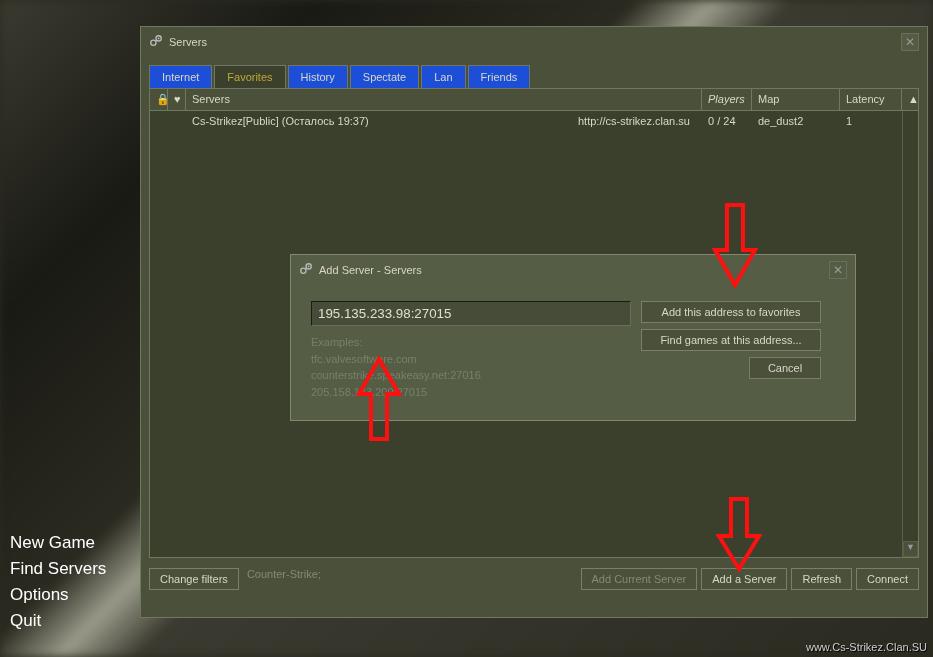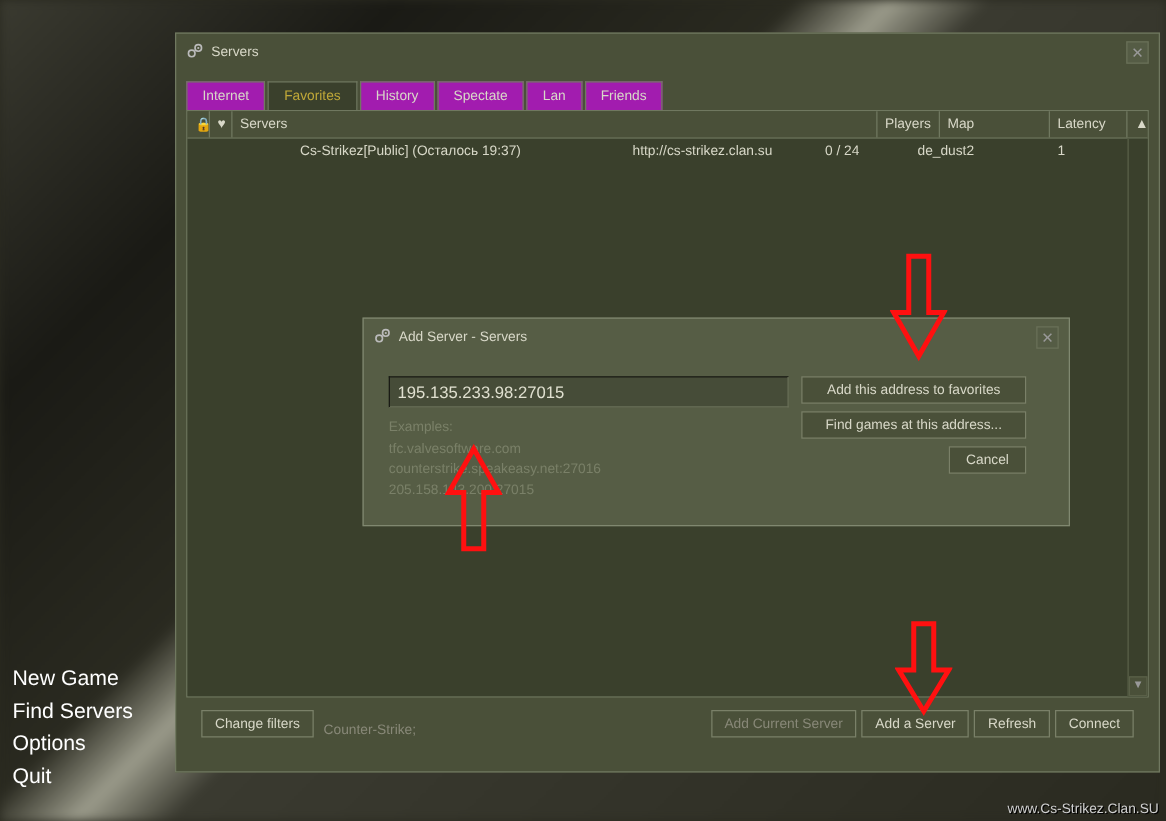--- a/index.html
+++ b/index.html
@@ -9,50 +9,50 @@
 .main-menu { position: absolute; left: 10px; bottom: 20px; color: #fff; font-size: 17px; }
 .main-menu div { margin-bottom: 6px; cursor: pointer; }
 
 .window { position: absolute; background: #4a5039; border: 1px solid #707860; }
 .win-servers { left: 140px; top: 26px; width: 788px; height: 592px; }
 .titlebar { display: flex; align-items: center; padding: 6px 8px; color: #d8d8c8; }
 .titlebar .steam-icon { margin-right: 6px; }
 .closebtn { margin-left: auto; border: 1px solid #6a7058; background: #555c45; width: 18px; height: 18px; display: flex; align-items: center; justify-content: center; font-family: Arial; font-size: 12px; color: #999; cursor: pointer; }
 
 .tabs { display: flex; margin: 8px 8px 0 8px; }
-.tab { border: 1px solid #707860; border-bottom: none; padding: 5px 12px; margin-right: 2px; background: #a21caf; color: #d8d8c8; cursor: pointer; }
+.tab { border: 1px solid #707860; border-bottom: none; padding: 5px 12px; margin-right: 2px; background: #1d4ed8; color: #d8d8c8; cursor: pointer; }
 .tab.active { background: #3a402c; color: #c0a838; text-align: center; }
 
 .server-panel { margin: 0 8px; border: 1px solid #707860; }
 .table-header { display: flex; background: #4a5039; border-bottom: 1px solid #707860; }
 .th { border-right: 1px solid #707860; padding: 4px 6px; color: #d8d8c8; font-size: 11px; }
 .th.lock { width: 18px; }
 .th.fav { width: 18px; }
 .th.servers { flex: 1; }
 .th.game { width: 130px; }
-.th.players { width: 50px; }
+.th.players { width: 50px; font-style: italic; }
 .th.map { width: 88px; }
 .th.latency { width: 62px; }
 .th.scroll { width: 16px; border-right: none; text-align: center; }
 .table-body { height: 446px; background: #3a402c; display: flex; }
 .rows-area { flex: 1; }
-.row { display: flex; padding: 3px 0; gap: 24px; }
+.row { display: flex; padding: 3px 0; }
 .td { padding: 1px 6px; color: #d8d8c8; font-size: 11px; }
 .td.lock { width: 18px; }
 .td.fav { width: 18px; }
 .td.servers { flex: 1; }
 .td.game { width: 130px; }
 .td.players { width: 50px; }
 .td.map { width: 88px; }
 .td.latency { width: 62px; }
 .scrollbar { width: 16px; background: #3a402c; border-left: 1px solid #5a6048; display: flex; flex-direction: column; }
 .scroll-arrow { height: 16px; border: 1px solid #5a6048; background: #4a5039; text-align: center; font-size: 9px; color: #999; }
 .scroll-track { flex: 1; }
 
-.bottombar { display: flex; align-items: flex-end; padding: 10px 20px; gap: 4px; }
+.bottombar { display: flex; align-items: flex-start; padding: 10px 8px; gap: 4px; }
 .btn { border: 1px solid #7a8068; background: #4a5039; padding: 4px 10px; color: #d8d8c8; cursor: pointer; font-size: 11px; }
 .btn.disabled { color: #888878; }
 .filter-text { color: #888878; margin-right: auto; padding-left: 4px; }
 
 .dialog { position: absolute; left: 290px; top: 254px; width: 566px; background: #565d45; border: 1px solid #808870; padding: 0; }
 .dlg-body { padding: 16px 20px 20px 20px; }
 .dlg-row { display: flex; gap: 10px; }
 .input { border: 1px inset #6a7058; background: #464c38; padding: 4px 6px; color: #e0e0d0; width: 320px; }
 .dlg-btns { display: flex; flex-direction: column; gap: 6px; align-items: flex-end; }
 .dlg-btns .btn { width: 180px; text-align: center; }
@@ -159,21 +159,21 @@
         <div class="examples">
           <div>Examples:</div>
           <div>tfc.valvesoftware.com</div>
           <div>counterstrike.speakeasy.net:27016</div>
           <div>205.158.143.200:27015</div>
         </div>
       </div>
       <div class="dlg-btns">
         <div class="btn">Add this address to favorites</div>
         <div class="btn">Find games at this address...</div>
-        <div class="btn" style="width:62px">Cancel</div>
+        <div class="btn" style="width:72px">Cancel</div>
       </div>
     </div>
   </div>
 </div>
 
 <svg class="arrow" style="left:712px;top:200px" width="46" height="90">
   <path d="M15 5 L31 5 L31 50 L43 50 L23 85 L3 50 L15 50 Z" fill="none" stroke="#ff1010" stroke-width="4"></path>
 </svg>
 <svg class="arrow" style="left:356px;top:354px" width="46" height="90">
   <path d="M15 85 L31 85 L31 40 L43 40 L23 5 L3 40 L15 40 Z" fill="none" stroke="#ff1010" stroke-width="4"></path>

